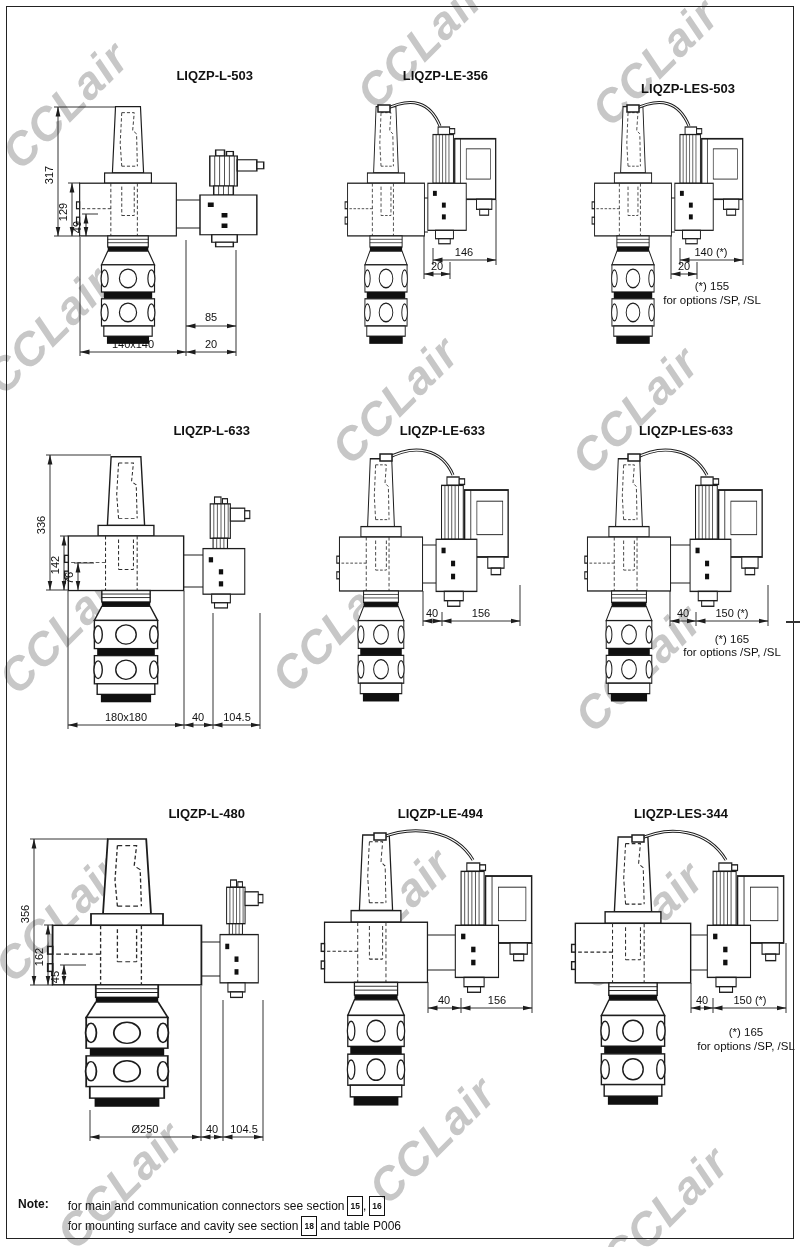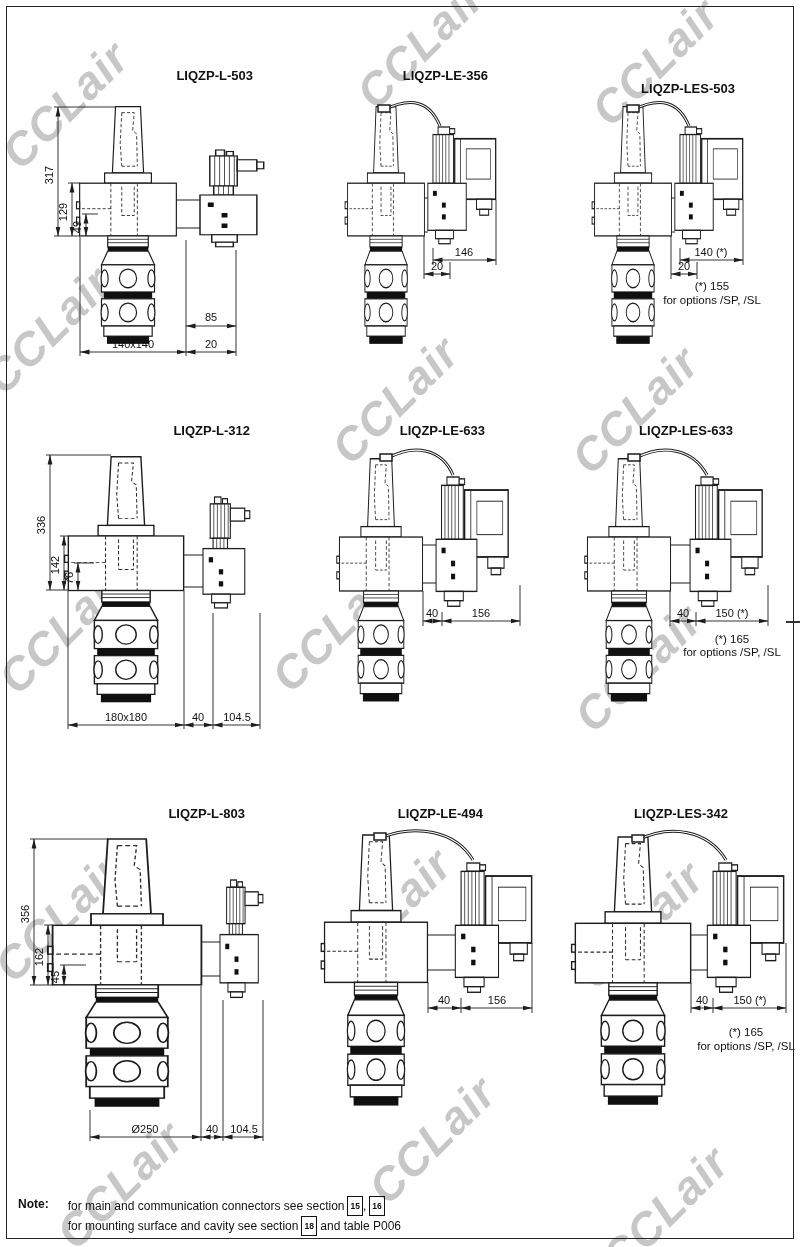--- a/index.html
+++ b/index.html
@@ -114,26 +114,26 @@
   <div class="wm" style="left:58px;top:918px">CCLair</div>
   <div class="wm" style="left:388px;top:912px">CCLair</div>
   <div class="wm" style="left:640px;top:925px">CCLair</div>
   <div class="wm" style="left:120px;top:1185px">CCLair</div>
   <div class="wm" style="left:432px;top:1140px">CCLair</div>
   <div class="wm" style="left:665px;top:1210px">CCLair</div>
 
   <div class="title" style="left:83px;top:68px">LIQZP-L-503</div>
   <div class="title" style="left:318px;top:68px">LIQZP-LE-356</div>
   <div class="title" style="left:565px;top:81px">LIQZP-LES-503</div>
-  <div class="title" style="left:80px;top:423px">LIQZP-L-312</div>
+  <div class="title" style="left:80px;top:423px">LIQZP-L-633</div>
   <div class="title" style="left:315px;top:423px">LIQZP-LE-633</div>
   <div class="title" style="left:563px;top:423px">LIQZP-LES-633</div>
-  <div class="title" style="left:75px;top:806px">LIQZP-L-803</div>
+  <div class="title" style="left:75px;top:806px">LIQZP-L-480</div>
   <div class="title" style="left:313px;top:806px">LIQZP-LE-494</div>
-  <div class="title" style="left:558px;top:806px">LIQZP-LES-342</div>
+  <div class="title" style="left:558px;top:806px">LIQZP-LES-344</div>
 
   <svg class="cell" style="left:20px;top:100px" width="265" height="265" viewBox="0 0 265 265">
     <g>
         <use href="#core" transform="translate(30,5) scale(0.78,0.85)"></use>
       </g>
     <path class="ol2" d="M156,100 H180 M156,128 H180"></path>
     <g>
         <use href="#pilotL" transform="translate(180,50) scale(0.98,0.75)"></use>
       </g>
     <g>

